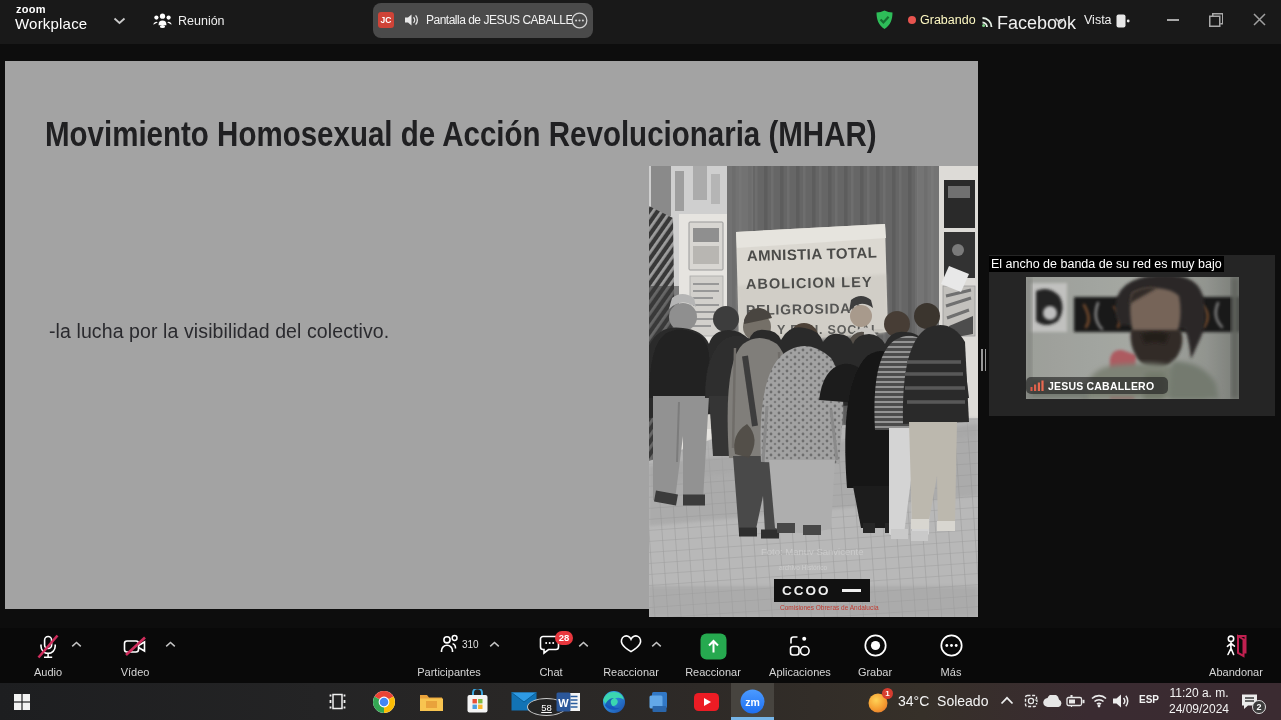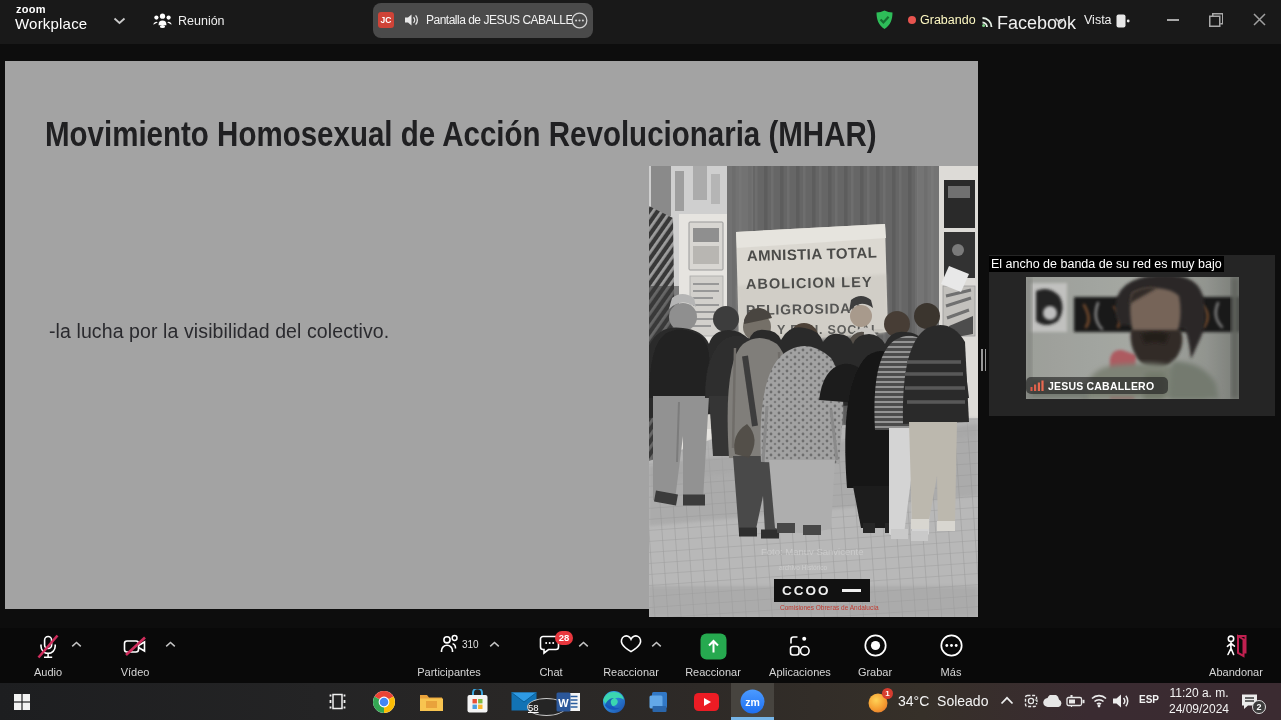--- a/index.html
+++ b/index.html
@@ -454,21 +454,21 @@
       <rect x="6.5" y="10" width="4.4" height="4.4" fill="#e94f34"></rect>
       <rect x="12.1" y="10" width="4.4" height="4.4" fill="#7eba41"></rect>
       <rect x="6.5" y="15.6" width="4.4" height="4.4" fill="#4a9ee0"></rect>
       <rect x="12.1" y="15.6" width="4.4" height="4.4" fill="#f8b52b"></rect>
     </svg>
     <svg style="position:absolute;left:511px;top:9px" width="26" height="19" viewBox="0 0 26 19">
       <rect x="0.5" y="0.5" width="25" height="18" fill="#1273b5"></rect>
       <path d="M0.5 0.5 L13 10 L25.5 0.5 z" fill="#2e9ae4"></path>
       <path d="M0.5 0.5 L13 10 M25.5 0.5 L13 10" stroke="#0b5e96" stroke-width="1"></path>
     </svg>
-    <div style="position:absolute;left:527px;top:15px;width:39px;height:18px;border-radius:50%;background:#252525;border:1.6px solid #c9c9c9;color:#fff;font-size:9.5px;line-height:17px;text-decoration:underline;">58</div>
+    <div style="position:absolute;left:527px;top:15px;width:39px;height:18px;border-radius:50%;background:#252525;border:1.6px solid #c9c9c9;color:#fff;font-size:9.5px;text-align:center;line-height:17px;text-decoration:underline;">58</div>
     <svg style="position:absolute;left:556px;top:9px" width="25" height="20" viewBox="0 0 25 20">
       <rect x="12" y="1" width="12" height="18" fill="#f4f4f4"></rect>
       <path d="M14.5 4.5 h7 M14.5 8 h7 M14.5 11.5 h7 M14.5 15 h7" stroke="#2a5d9e" stroke-width="1.4"></path>
       <rect x="0.5" y="0.5" width="14" height="19" rx="1.5" fill="#2b579a"></rect>
       <text x="7.5" y="14.5" font-size="11" font-weight="bold" fill="#fff" text-anchor="middle" font-family="Liberation Sans">W</text>
     </svg>
     <svg style="position:absolute;left:602px;top:7px" width="24" height="24" viewBox="0 0 24 24">
       <defs>
         <linearGradient id="edg1" x1="0" y1="0" x2="1" y2="1">
           <stop offset="0" stop-color="#35c1f1"></stop>

